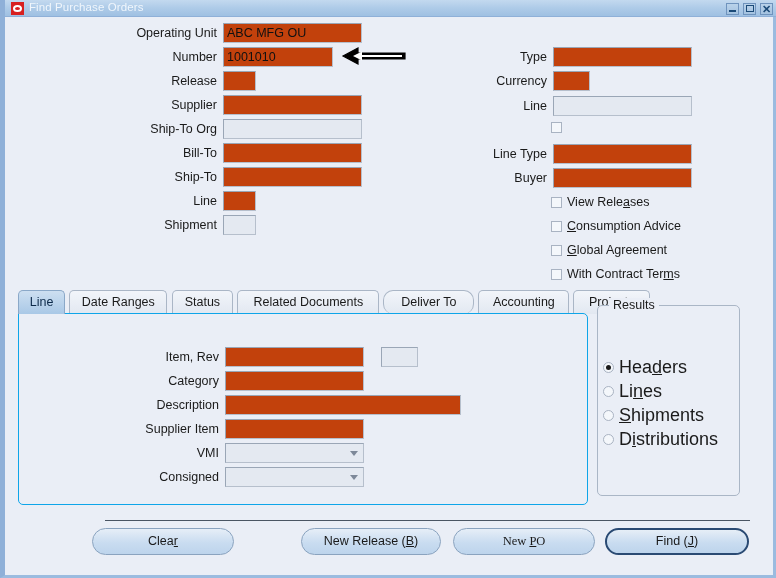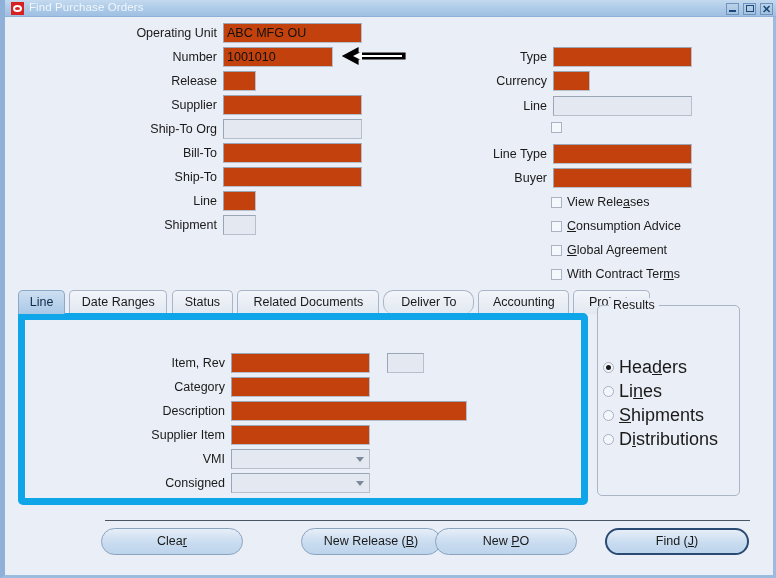--- a/index.html
+++ b/index.html
@@ -193,21 +193,21 @@
     z-index: 3;
   }
   #tabpanel {
     position: absolute;
     left: 13px;
     top: 313px;
     width: 570px;
     height: 192px;
     box-sizing: border-box;
     background: #eaeef6;
-    border: 7px solid #0ea5e9;
+    border: 1px solid #0ea5e9;
     border-radius: 0 5px 5px 5px;
   }
 
   
   #results-group {
     position: absolute;
     left: 592px;
     top: 305px;
     width: 143px;
     height: 191px;
@@ -421,19 +421,19 @@
         <span class="rtext"><span class="ul">S</span>hipments</span>
       </div>
       <div class="radiorow" style="left: 598px; top: 429px;">
         <span class="radio"></span>
         <span class="rtext">D<span class="ul">i</span>stributions</span>
       </div>
     </div>
 
   <div id="btn-sep"></div>
   <div id="button-bar">
-      <button class="btn" style="left: 96px; width: 142px;">Clea<span class="ul">r</span></button>
+      <button class="btn" style="left: 87px; width: 142px;">Clea<span class="ul">r</span></button>
       <button class="btn" style="left: 296px; width: 140px;">New Release (<span class="ul">B</span>)</button>
-      <button class="btn" style="left: 430px; width: 142px;">New <span class="ul">P</span>O</button>
+      <button class="btn" style="left: 448px; width: 142px; font-family: Liberation Serif, serif;">New <span class="ul">P</span>O</button>
       <button class="btn default" style="left: 600px; width: 144px;">Find (<span class="ul">J</span>)</button>
     </div>
 
 </div>
 
 </body></html>

